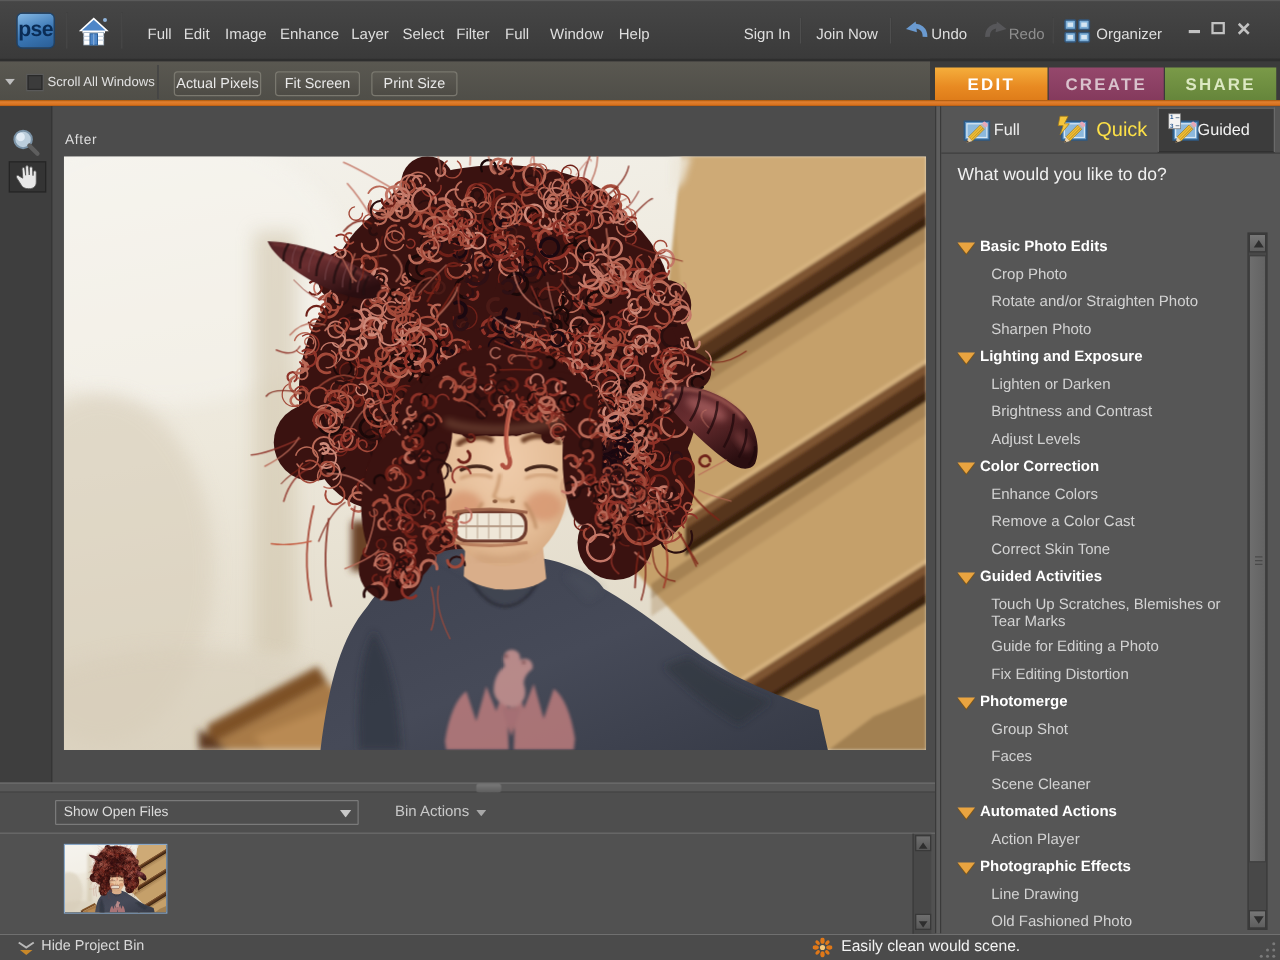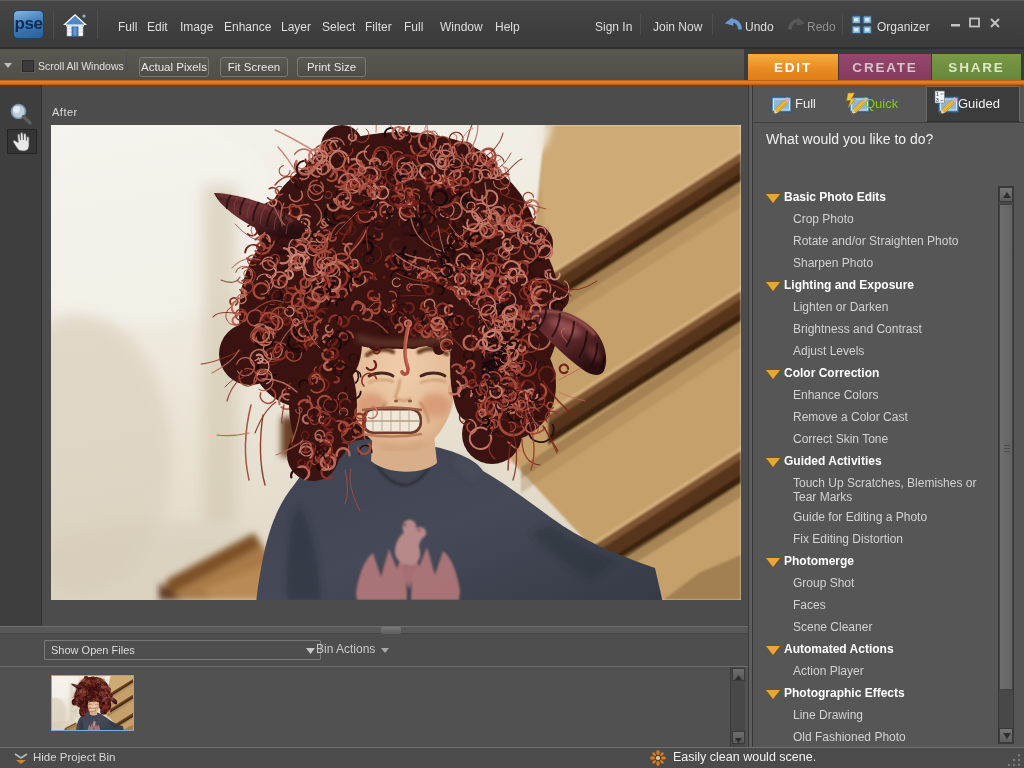--- a/index.html
+++ b/index.html
@@ -1757,21 +1757,21 @@
 <rect x="7" y="13.2" width="13.5" height="4.6" fill="#F0C23C" stroke="#9A7414" stroke-width="0.5"></rect>
 <line x1="7" y1="14.7" x2="20.5" y2="14.7" stroke="#D8A428" stroke-width="0.8"></line>
 <line x1="7" y1="16.4" x2="20.5" y2="16.4" stroke="#C89420" stroke-width="0.8"></line>
 <rect x="20.5" y="13.2" width="1.6" height="4.6" fill="#B8B8B8"></rect>
 <rect x="22.1" y="13.2" width="3" height="4.6" rx="1.4" fill="#E8A8B8"></rect>
 <polygon points="7,13.2 2.8,15.5 7,17.8" fill="#EAD2A8"></polygon>
 <polygon points="4.4,14.6 2.8,15.5 4.4,16.4" fill="#4A3A28"></polygon>
 </g>
 <path d="M3 3 L9.5 3 L6.5 9 L10.5 9 L3 18 L5.5 10.5 L1.5 10.5 Z" fill="#F5C63C" stroke="#A07818" stroke-width="0.6"></path>
 </svg>
-      <span class="abs" style="left:112px;top:11px;font-size:13px;color:#84cc16">Quick</span>
+      <span class="abs" style="left:124px;top:11px;font-size:16px;color:#fde047">Quick</span>
 <div class="abs" style="left:173px;top:1px;width:94px;height:36px;background:#3C3C3C;border:1px solid #6A6A6A;border-bottom-color:#2E2E2E;"></div>
 <svg class="abs" style="left:181px;top:5px" width="28" height="28" viewBox="0 0 28 28">
 <rect x="4.5" y="7" width="20" height="15" fill="#5E94C4" stroke="#2E5A84" stroke-width="1.2"></rect>
 <rect x="6.5" y="9" width="16" height="11" fill="#8CB8DC" stroke="#D8E8F4" stroke-width="1"></rect>
 <g transform="rotate(-45 15 15.5)">
 <rect x="7" y="13.2" width="13.5" height="4.6" fill="#F0C23C" stroke="#9A7414" stroke-width="0.5"></rect>
 <line x1="7" y1="14.7" x2="20.5" y2="14.7" stroke="#D8A428" stroke-width="0.8"></line>
 <line x1="7" y1="16.4" x2="20.5" y2="16.4" stroke="#C89420" stroke-width="0.8"></line>
 <rect x="20.5" y="13.2" width="1.6" height="4.6" fill="#B8B8B8"></rect>
 <rect x="22.1" y="13.2" width="3" height="4.6" rx="1.4" fill="#E8A8B8"></rect>
@@ -1835,21 +1835,21 @@
         </svg></div>
 </div>
 </div>
 <div id="hsplit" class="abs">
     <div class="abs" style="left:381px;top:0px;width:20px;height:7px;background:linear-gradient(#7A7A7A,#5E5E5E);border-radius:2px;">
 <svg width="22" height="7">
         <path d="M7 2 L15 2 L11 6 Z" fill="#333"></path>
       </svg></div>
   </div>
 <div id="binhead" class="abs">
-<div class="abs" style="left:44px;top:6px;width:277px;height:20px;border:1px solid #7A7A7A;background:#4E4E4E;border-radius:1px;">
+<div class="abs" style="left:44px;top:6px;width:243px;height:20px;border:1px solid #7A7A7A;background:#4E4E4E;border-radius:1px;">
 <span style="position:absolute;left:6px;top:3px;font-size:11px;color:#DCDCDC">Show Open Files</span>
 <svg style="position:absolute;right:5px;top:7px" width="9" height="6">
         <path d="M0 0 L9 0 L4.5 6 Z" fill="#C8C8C8"></path>
       </svg>
 </div>
 <span class="abs" style="left:316px;top:8px;font-size:12px;color:#C8C8C8">Bin Actions</span>
 <svg class="abs" style="left:381px;top:14px" width="8" height="5">
       <path d="M0 0 L8 0 L4 5 Z" fill="#A8A8A8"></path>
     </svg>
 </div>

